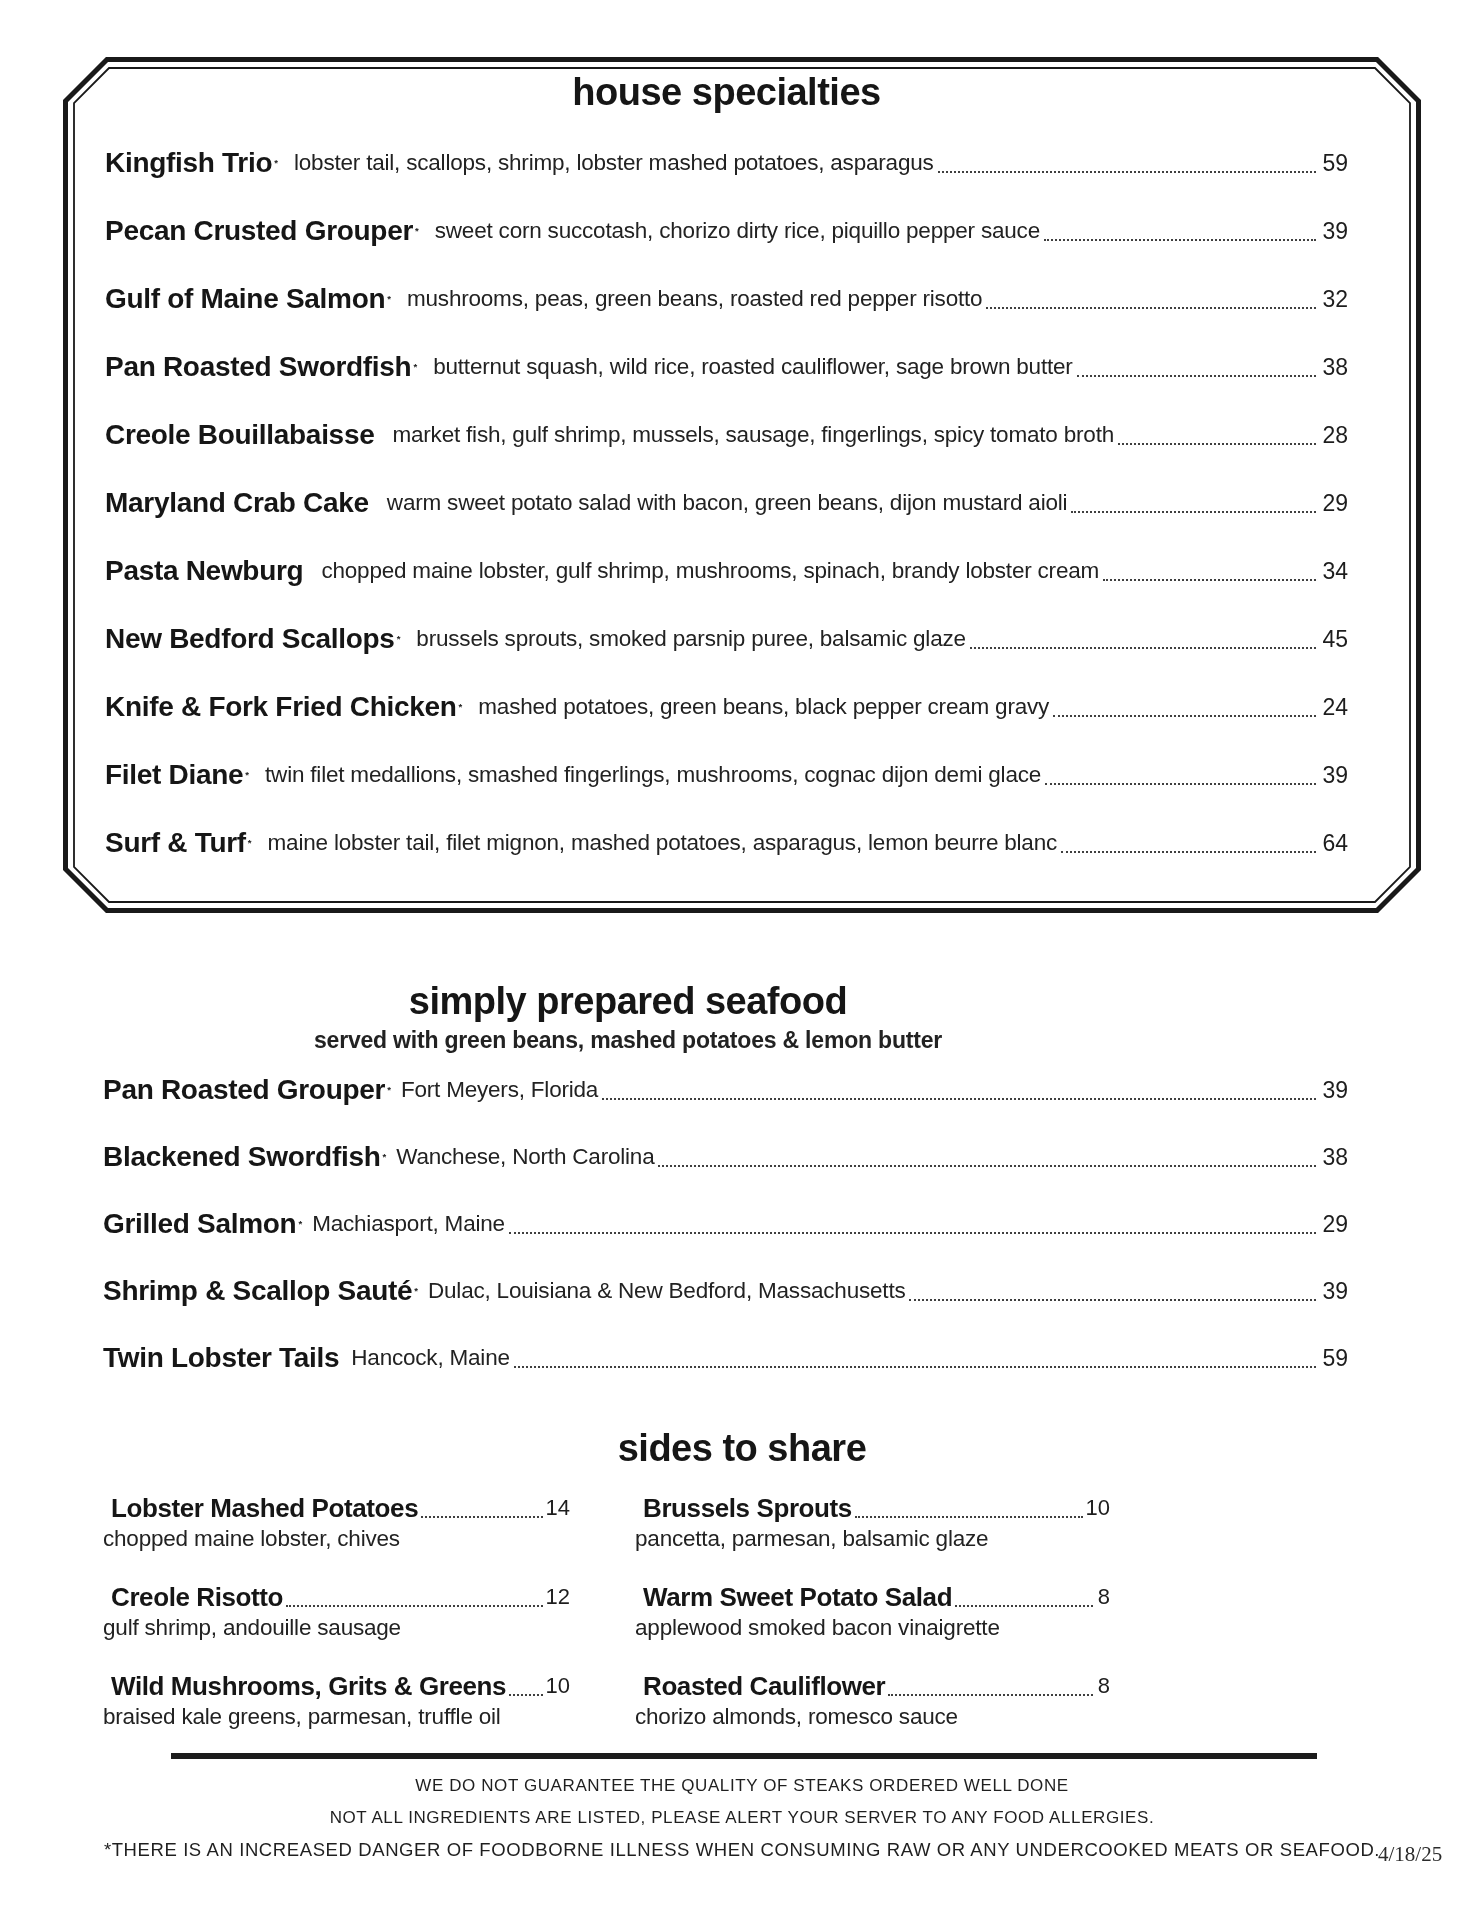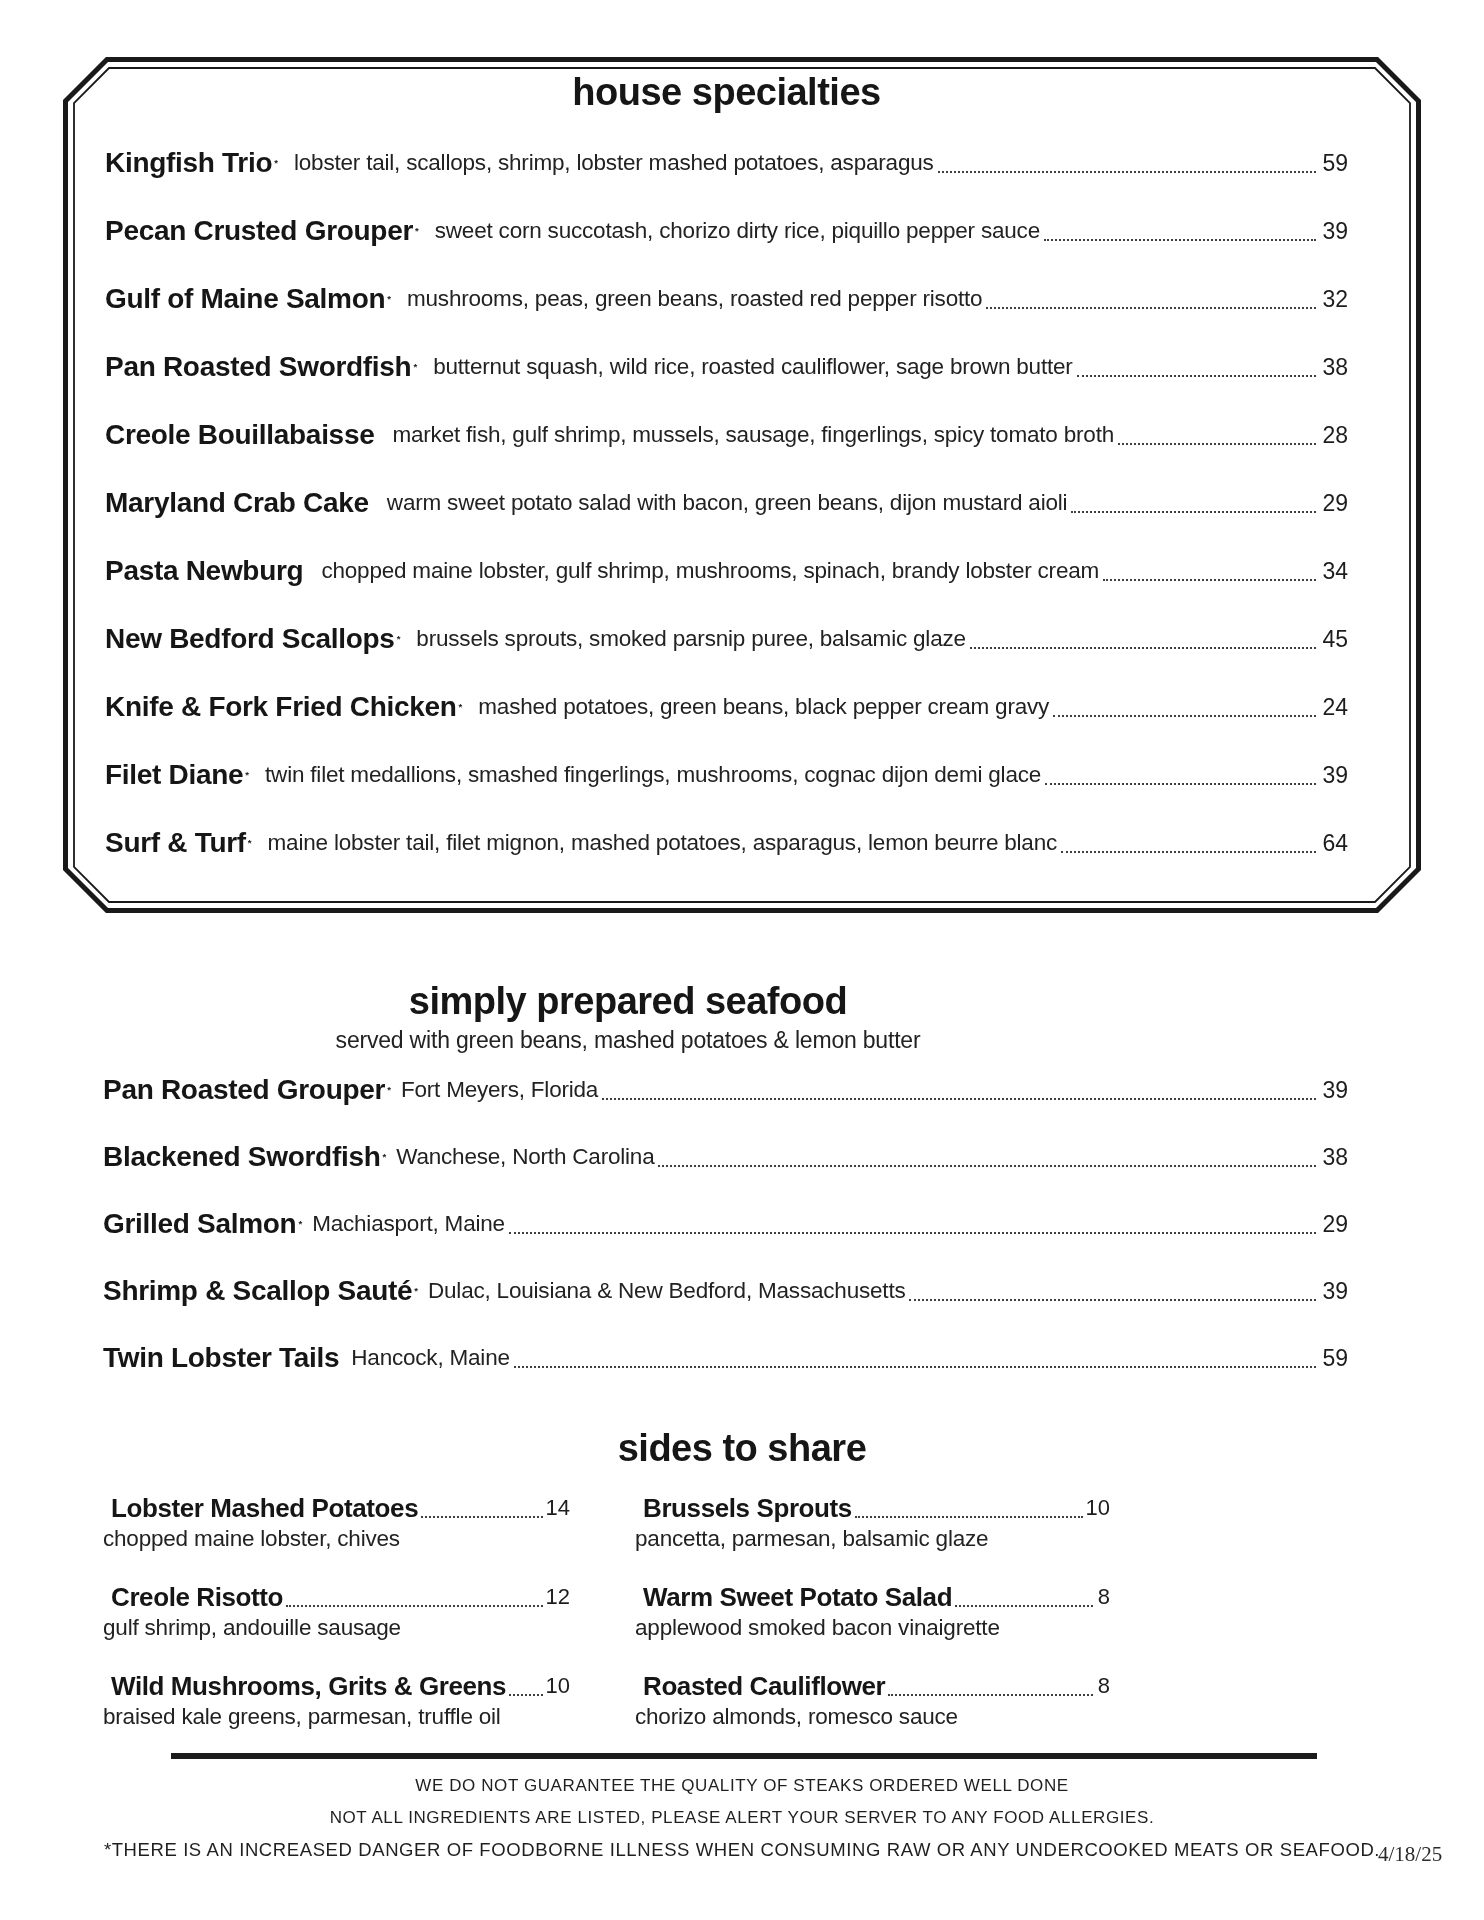--- a/index.html
+++ b/index.html
@@ -34,21 +34,21 @@
   .item-desc { font-size:22.5px; margin-left:16px; letter-spacing:-0.2px; color:#222; }
   .dots {
     flex:1 1 auto; min-width:10px;
     border-bottom:2.5px dotted #3f3f3f;
     align-self:flex-end; margin:0 4px 8px 4px;
   }
   .price { font-size:23px; color:#1d1d1d; text-align:right; min-width:28px; }
 
   
   .seafood-head { position:absolute; left:0; top:978px; width:1256px; text-align:center; }
-  .subtitle { font-size:23px; line-height:28px; color:#222; margin-top:2px; letter-spacing:-0.2px; }
+  .subtitle { font-size:23px; line-height:28px; color:#222; margin-top:2px; letter-spacing:-0.2px;font-weight:bold; }
   .seafood-list { position:absolute; left:103px; top:1072px; width:1245px; }
   .seafood-list .menu-row { margin-bottom:31px; }
   .seafood-list .item-desc { margin-left:10px; }
   .seafood-list .star { vertical-align:0.55em; }
 
   
   .sides-head { position:absolute; left:0; top:1425px; width:1484px; text-align:center; }
   .sides-grid {
     position:absolute; left:103px; top:1491px;
     display:grid; grid-template-columns:467px 475px; column-gap:65px;

